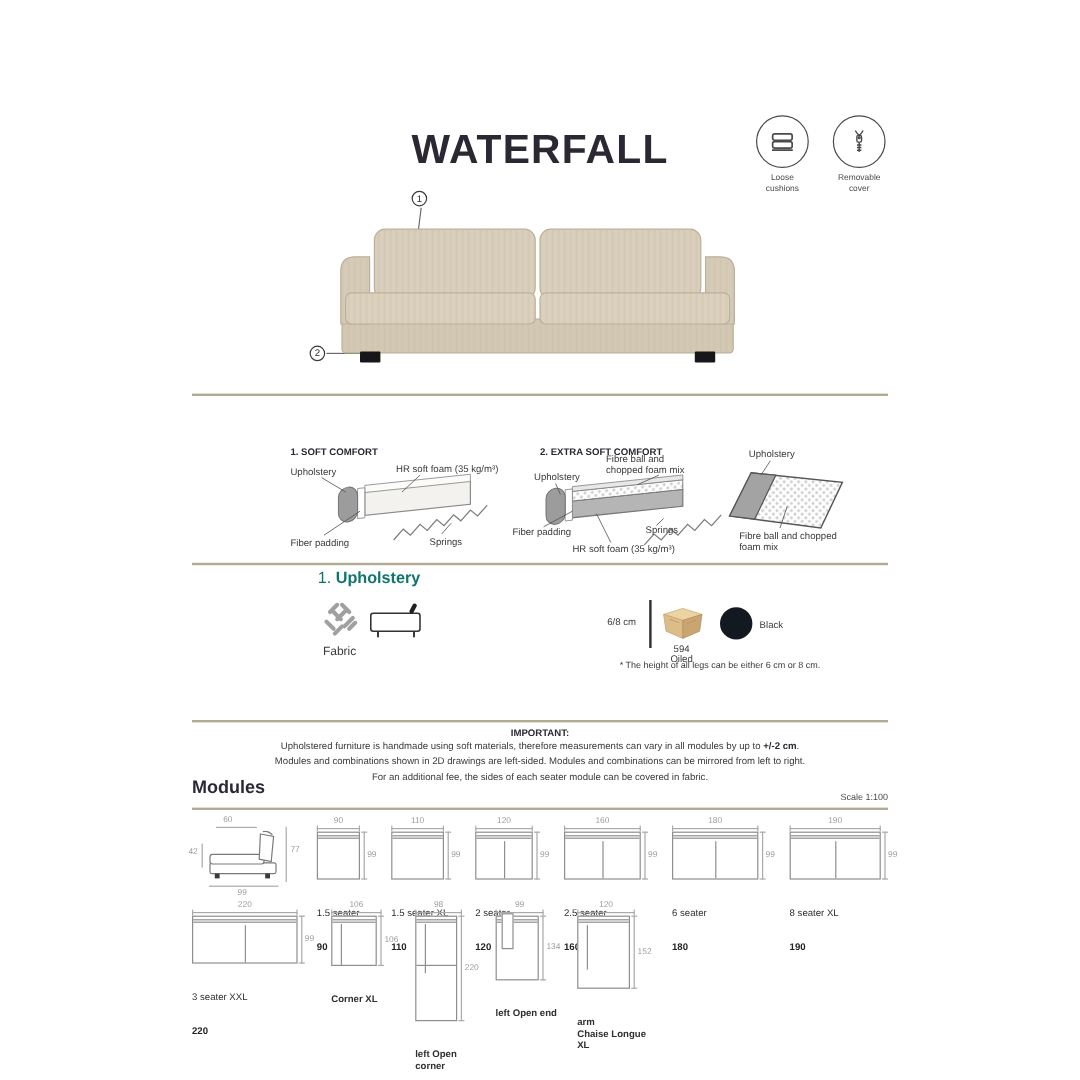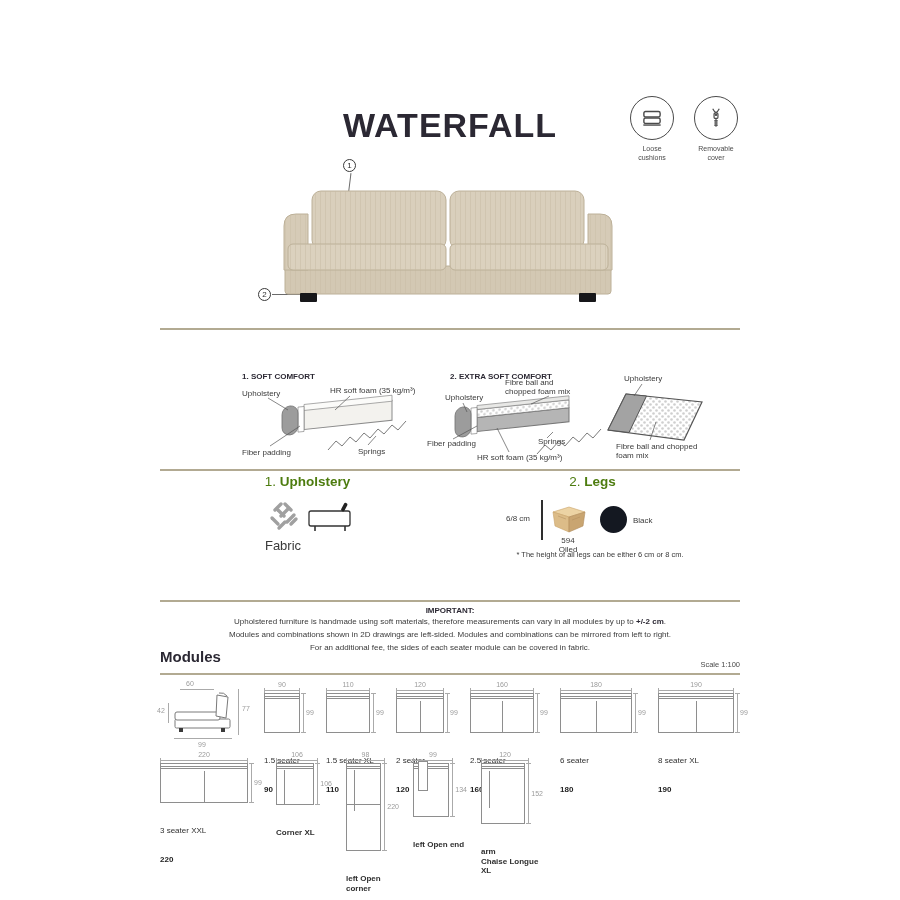--- a/index.html
+++ b/index.html
@@ -32,27 +32,27 @@
   .diagram { position:absolute; top:372px; }
   #comfortA { left:240px; width:230px; height:100px; }
   #comfortB { left:425px; width:230px; height:104px; }
   #comfortC { left:598px; width:142px; height:104px; }
   .diagram svg { position:absolute; left:0; top:0; }
   .dlabel { position:absolute; font-size:8px; line-height:9px; color:#3a3a3a; white-space:pre-line; z-index:2; }
   .dtitle { font-weight:700; color:#2b2833; white-space:nowrap; }
   .nowrap { white-space:nowrap; }
 
   
-  .sec-heading { position:absolute; top:474px; font-size:13.5px; color:#4d7c0f; text-align:center; }
+  .sec-heading { position:absolute; top:474px; font-size:13.5px; color:#0f766e; text-align:center; }
   #uph-heading { left:160px; width:295px; }
   #legs-heading { left:445px; width:295px; }
   .sec-heading b { font-weight:700; }
   #fabric-icon { position:absolute; left:266px; top:498px; }
   #sofa-icon { position:absolute; left:306px; top:502px; }
-  #fabric-label { position:absolute; left:258px; top:538px; width:50px; text-align:center; font-size:13px; color:#3a3a3a; }
+  #fabric-label { position:absolute; left:258px; top:538px; width:50px; text-align:center; font-size:10px; color:#3a3a3a; }
   #leg-height { position:absolute; left:506px; top:514px; font-size:8px; color:#3a3a3a; }
   #leg-vline { position:absolute; left:541px; top:500px; width:1.5px; height:40px; background:#2e2e2e; }
   #leg-img { position:absolute; left:548px; top:503px; }
   #leg-code { position:absolute; left:544px; top:536px; width:48px; text-align:center; font-size:8px; line-height:9px; color:#3a3a3a; }
   #leg-color-dot { position:absolute; left:600px; top:506px; width:27px; height:27px; border-radius:50%; background:#141821; }
   #leg-color-label { position:absolute; left:633px; top:516px; font-size:8px; color:#3a3a3a; }
   #legs-note { position:absolute; left:445px; top:550px; width:310px; text-align:center; font-size:7.5px; color:#3a3a3a; }
 
   
   #important { position:absolute; left:130px; top:606px; width:640px; text-align:center; color:#3a3a3a; }
@@ -265,24 +265,20 @@
   </div>
   <div id="sofa-icon">
     <svg width="48" height="34" viewBox="0 0 48 34" fill="none" stroke="#333333" stroke-width="1.3">
       <rect x="3" y="9" width="41" height="15" rx="2"></rect>
       <path d="M9 24v5M39 24v5" stroke-width="1.6"></path>
       <rect x="36.5" y="0.5" width="3.6" height="9" rx="1.7" transform="rotate(28 38 5)" fill="#222222" stroke="none"></rect>
     </svg>
   </div>
   <div id="fabric-label">Fabric</div>
 
-  <div class="sec-heading" id="legs-heading">
-    <span>2.</span>
-    <b>Legs</b>
-  </div>
   <div id="leg-height">6/8 cm</div>
   <div id="leg-vline"></div>
   <div id="leg-img">
     <svg width="40" height="32" viewBox="0 0 40 32">
       <polygon points="5,9 21,4 37,9 21,14" fill="#ecd3a4" stroke="#c9a368" stroke-width=".6"></polygon>
       <polygon points="5,9 21,14 21,29 7,23" fill="#dcbc88" stroke="#c9a368" stroke-width=".6"></polygon>
       <polygon points="21,14 37,9 35,23 21,29" fill="#c9a571" stroke="#b08c5c" stroke-width=".6"></polygon>
       <path d="M10 13 l8 3M24 17 l8 -3" stroke="#b08c5c" stroke-width=".5" fill="none"></path>
     </svg>
   </div>

